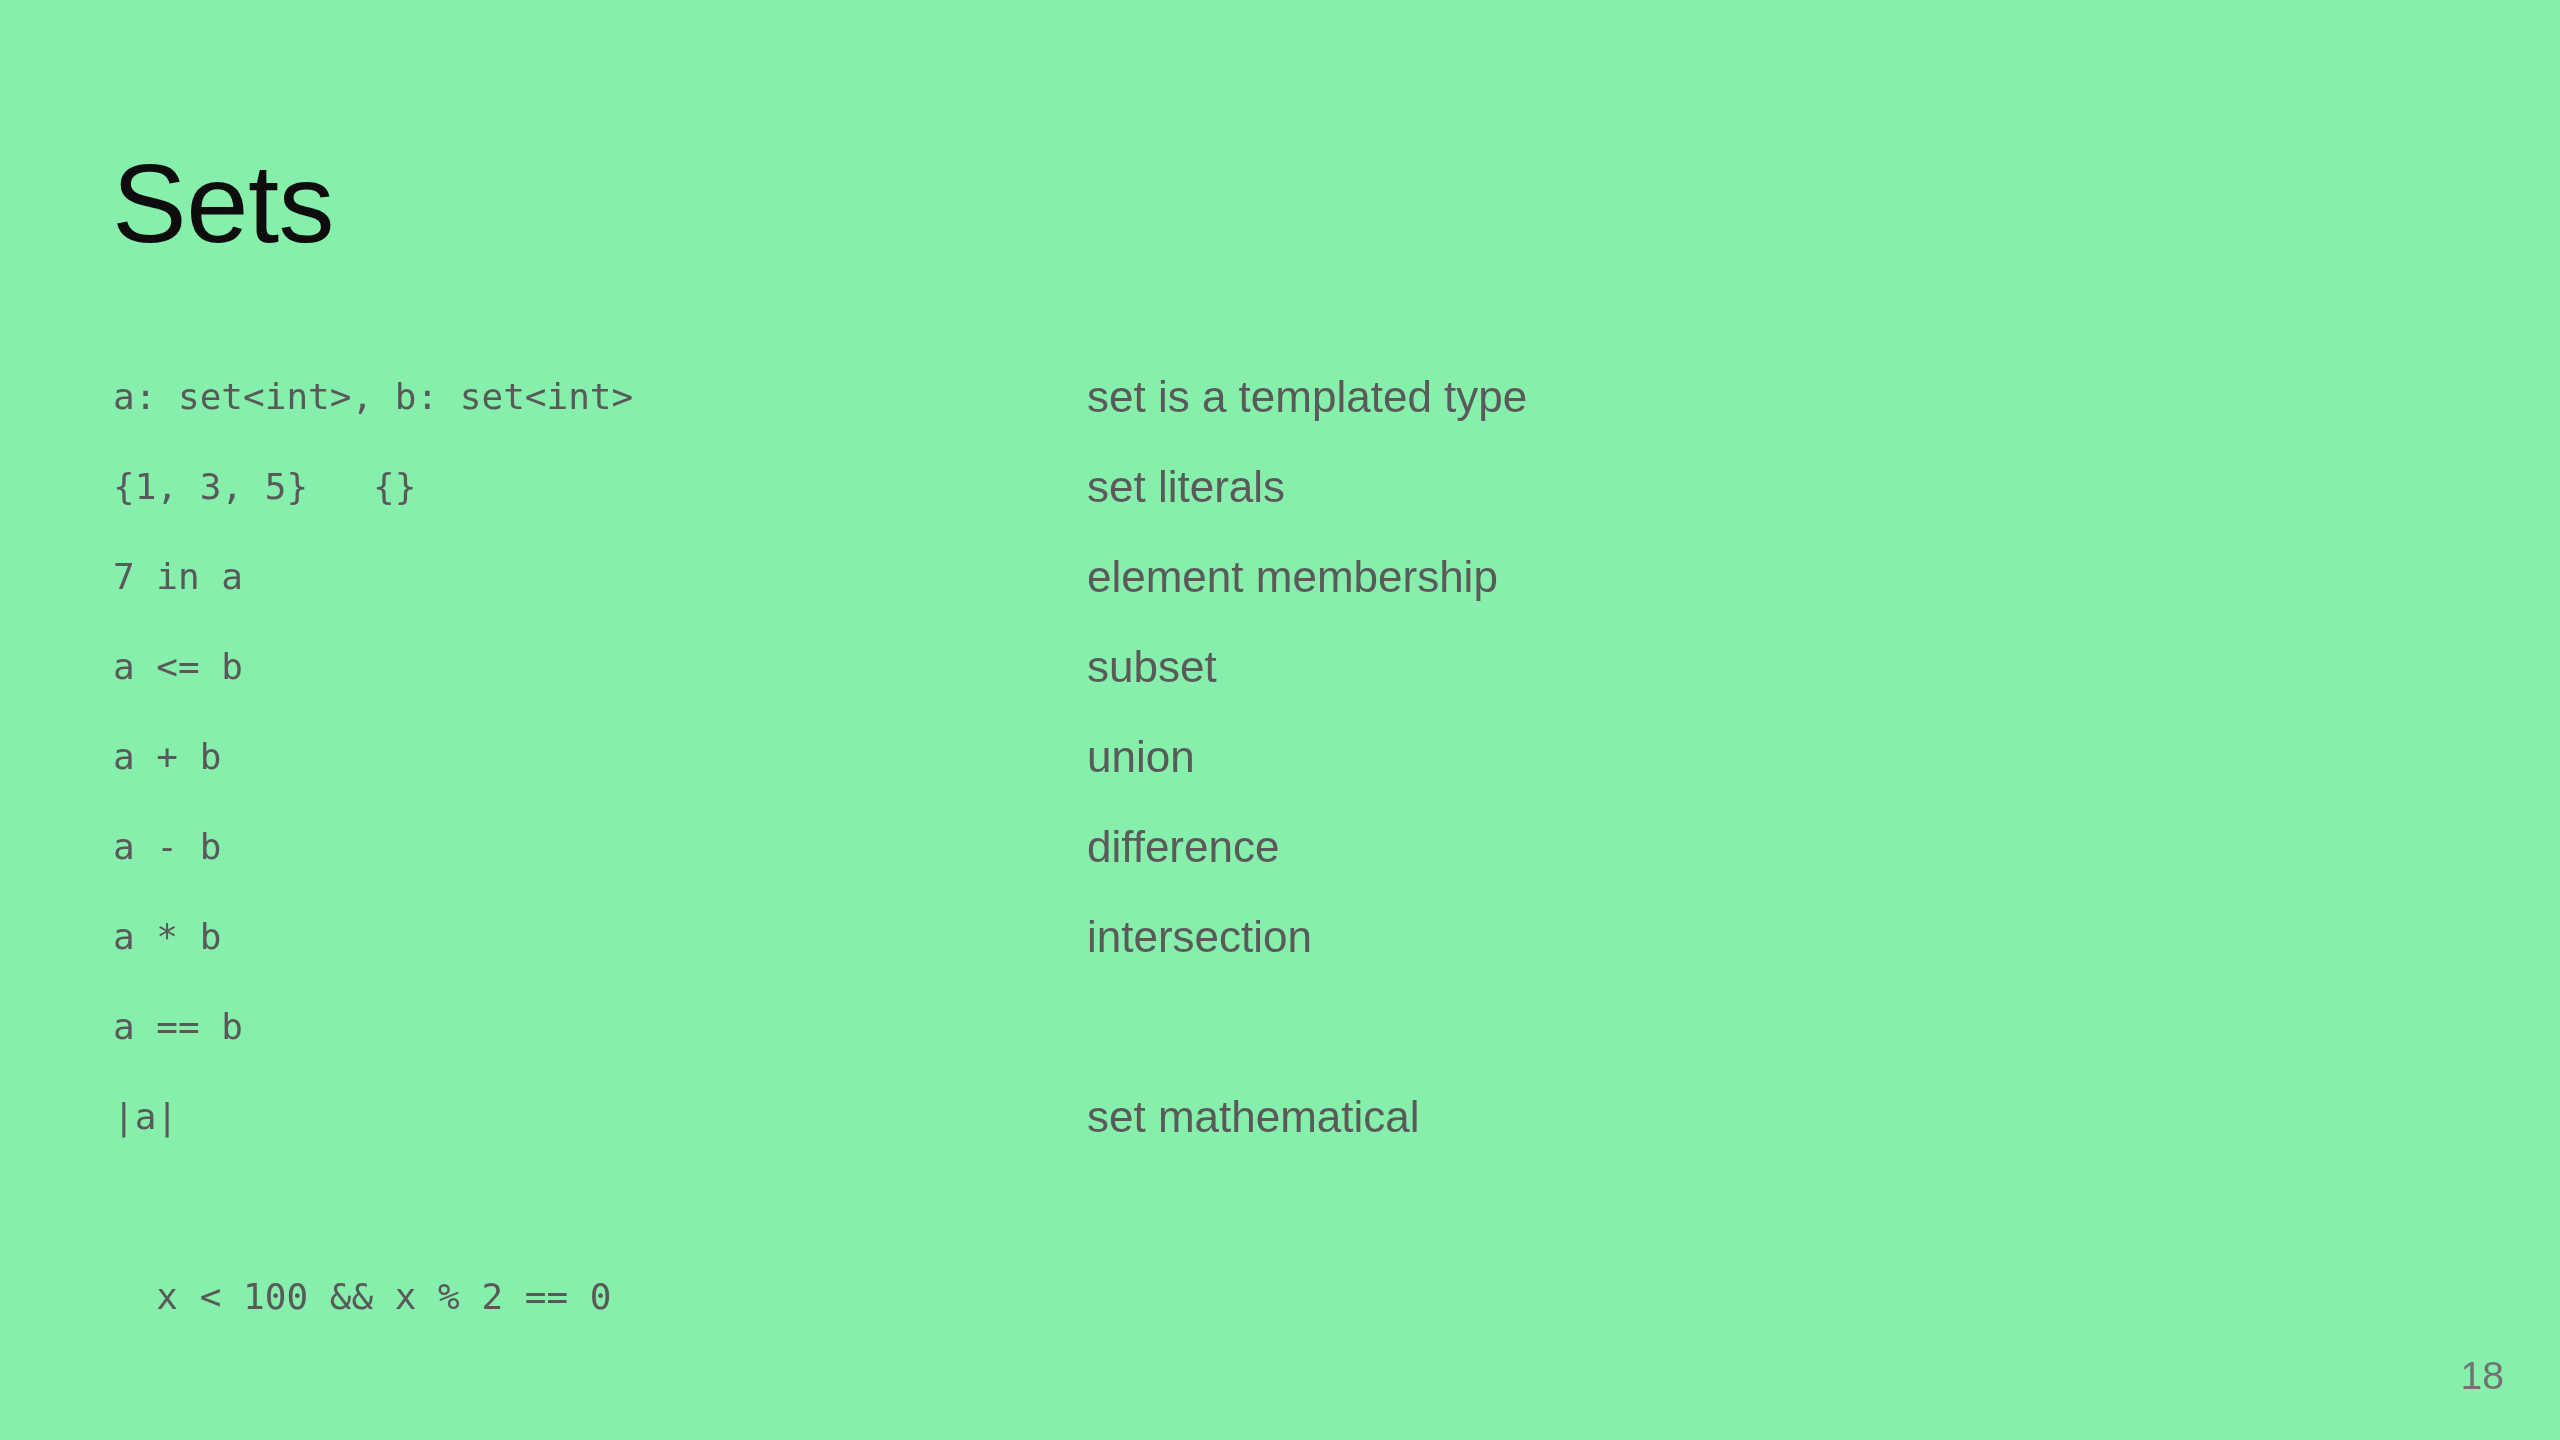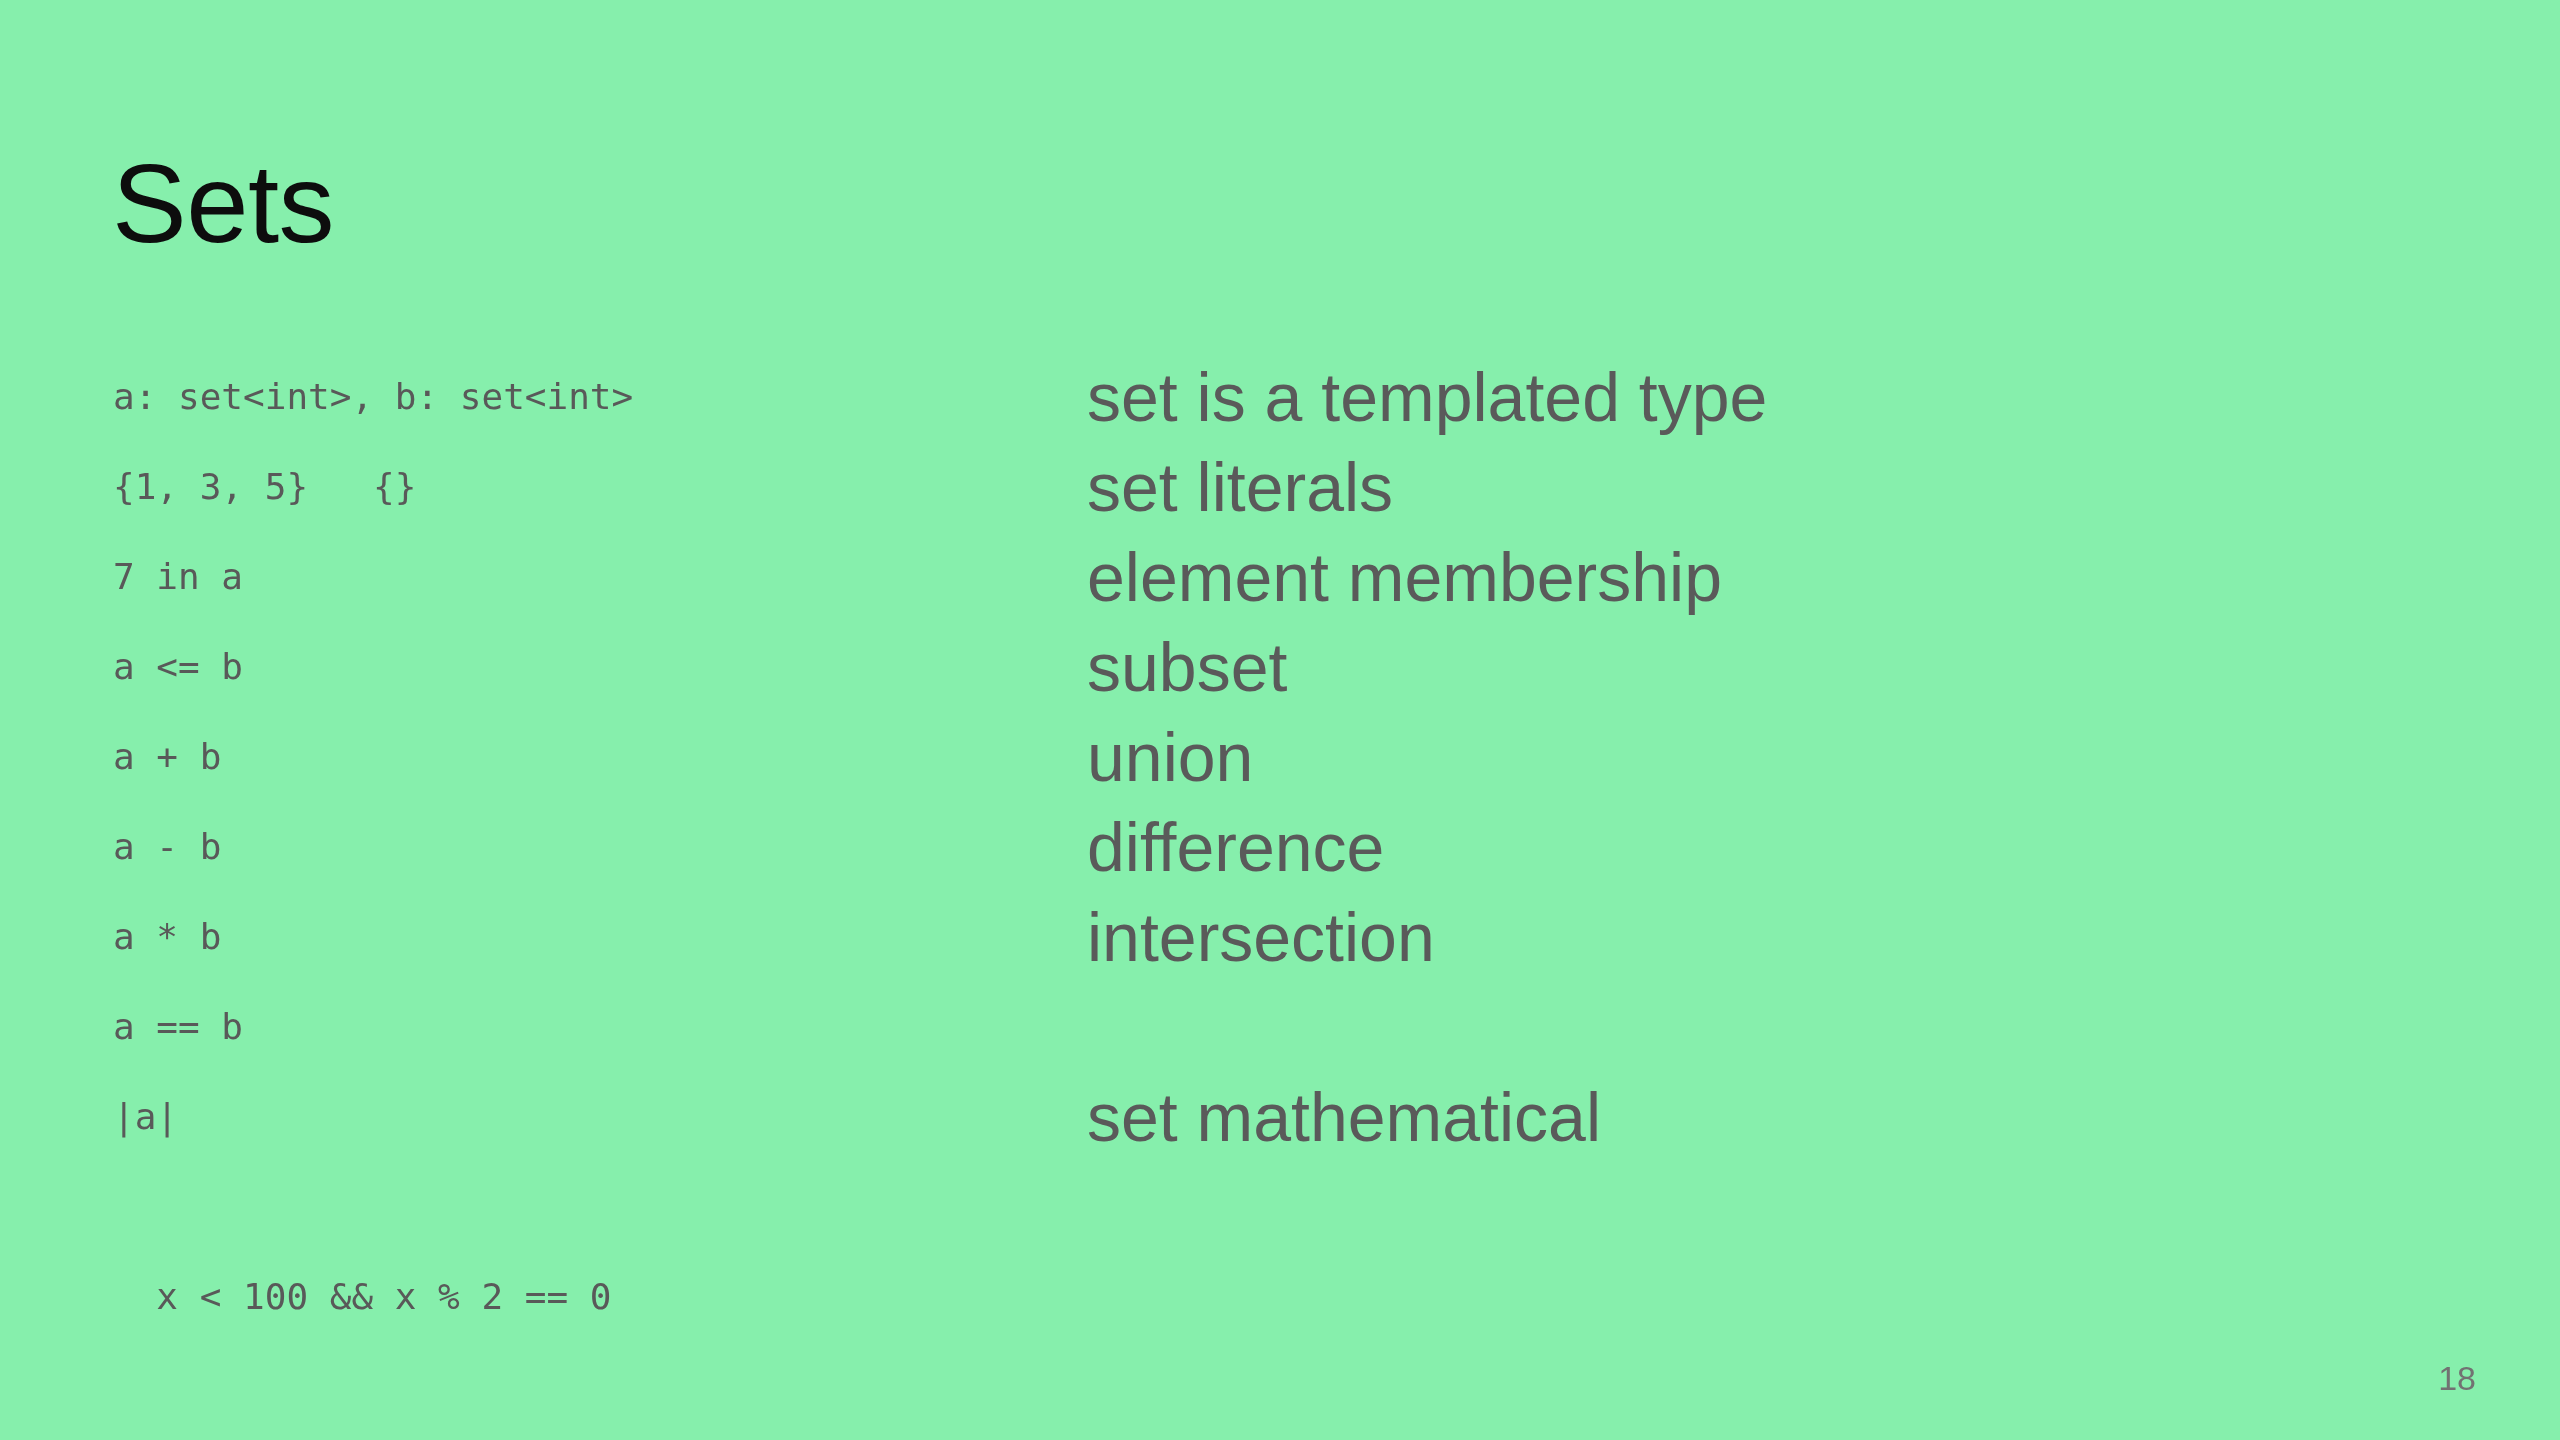--- a/index.html
+++ b/index.html
@@ -50,36 +50,36 @@
     font-size: 36px;
     line-height: 90px;
     color: #595959;
     white-space: pre;
     letter-spacing: 0px;
   }
 
   .desc-cell {
     flex: 1 1 auto;
     font-family: "Liberation Sans", sans-serif;
-    font-size: 68px;
+    font-size: 44px;
     line-height: 90px;
     color: #5a5a5a;
     white-space: pre;
   }
 
   .desc-cell .em {
     font-style: italic;
   }
 
   .page-number {
     position: absolute;
-    right: 84px;
+    right: 56px;
     bottom: 42px;
     font-family: "Liberation Sans", sans-serif;
-    font-size: 34px;
+    font-size: 39px;
     color: #727272;
     white-space: pre;
   }
 </style>
 </head>
 <body>
 
 <div class="slide">
 
   <div class="slide-title">Sets</div>

